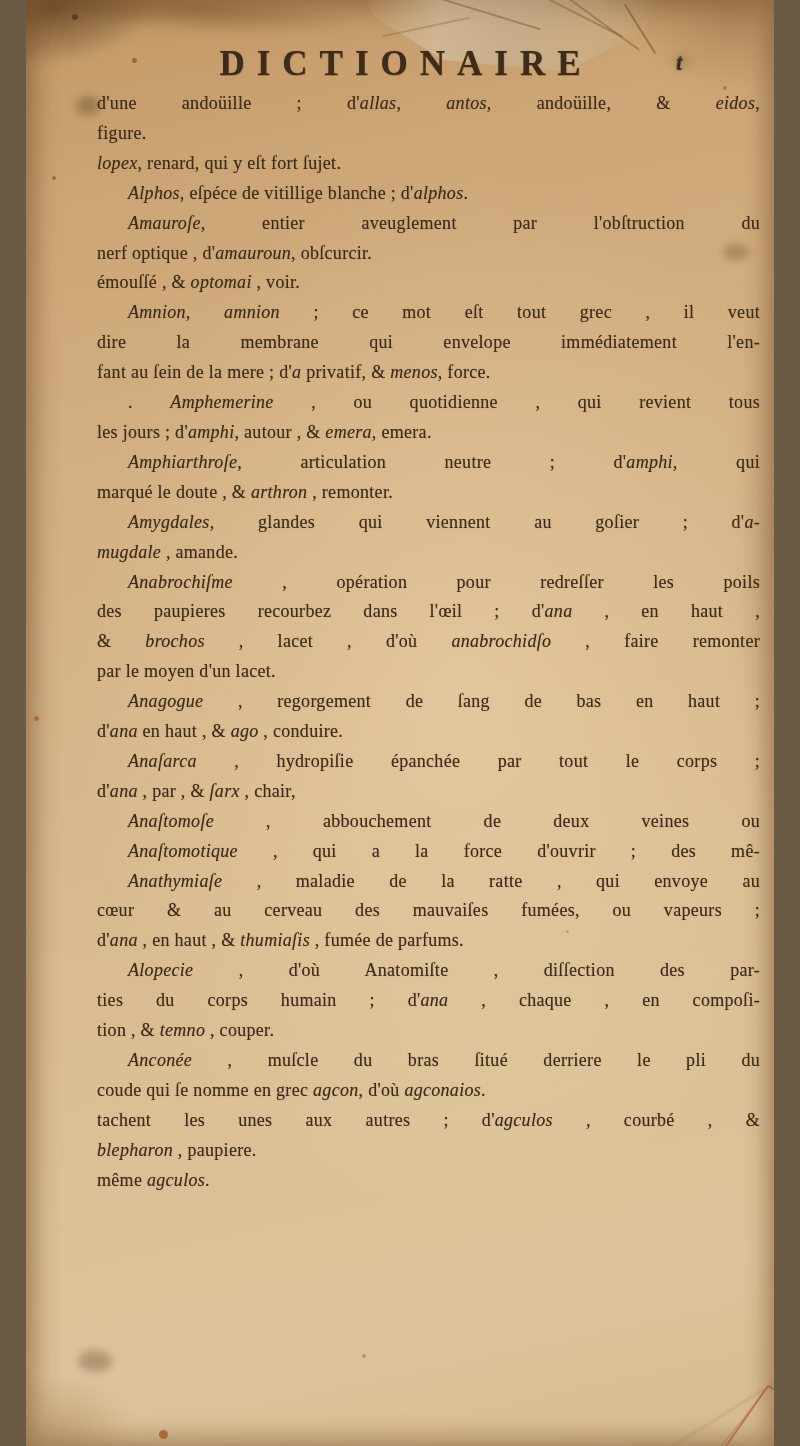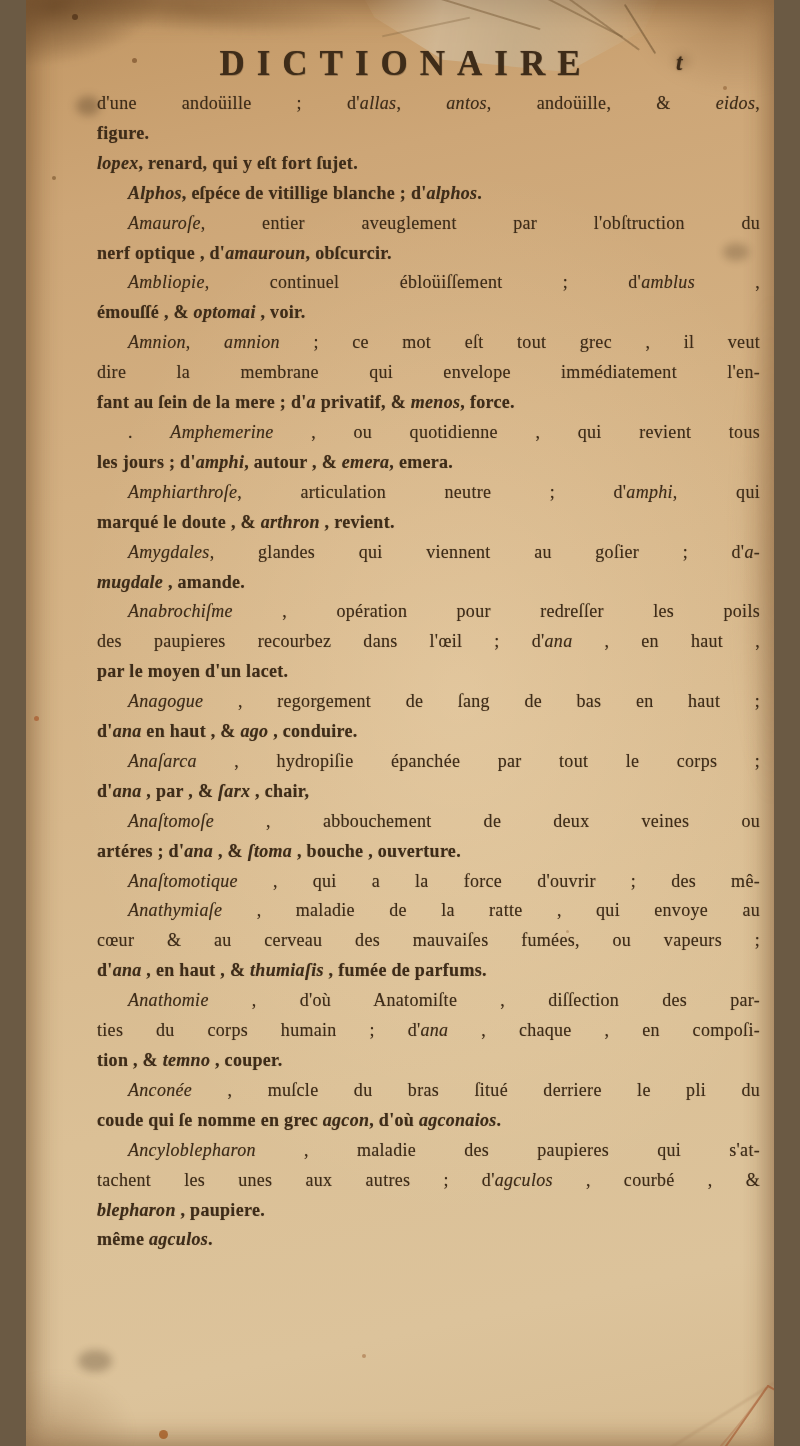--- a/index.html
+++ b/index.html
@@ -71,21 +71,21 @@
   }
   .text-block{
     position:absolute;left:55px;top:89px;width:663px;
     font-size:18px;line-height:29.9px;
     color:var(--ink,#3e2c19);
     letter-spacing:.3px;
     text-shadow:0 0 1px rgba(62,44,25,.45);
     margin-left:16px;
   }
   .line{text-align:justify;text-align-last:justify;text-justify:inter-word;white-space:normal;}
-  .line.last{text-align-last:left;font-weight:bold;}
+  .line.last{text-align-last:left;}
   .line.indent{padding-left:31px;}
   .it{font-style:italic;}
 </style>
 </head>
 <body>
 
 <div class="page" style="--ink: #3e2c19; --paper: #d2b284; --paper_dark: #c2996a; --paper_light: #ddc49c; --bleed_red: #a2522a;">
 
   <div class="art stain-corner-tl"></div>
   <div class="art stain-tail-top"></div>
@@ -129,48 +129,46 @@
   <div class="title">DICTIONAIRE</div>
   <div class="sig-mark">t</div>
 
   <div class="text-block">
       <div class="line"><span>d'une andoüille ; d'</span><span class="it">allas</span><span>, </span><span class="it">antos</span><span>, andoüille, &amp; </span><span class="it">eidos</span><span>,</span></div>
       <div class="line last"><span>figure.</span></div>
       <div class="line last"><span class="it">lopex</span><span>, renard, qui y eſt fort ſujet.</span></div>
       <div class="line indent last"><span class="it">Alphos</span><span>, eſpéce de vitillige blanche ; d'</span><span class="it">alphos</span><span>.</span></div>
       <div class="line indent"><span class="it">Amauroſe</span><span>, entier aveuglement par l'obſtruction du</span></div>
       <div class="line last"><span>nerf optique , d'</span><span class="it">amauroun</span><span>, obſcurcir.</span></div>
-      <div class="line indent"><span class="it">Ambliopie</span><span>, continuel ébloüiſſement ; d'</span><span class="it">amblus</span><span> ,</span></div>
       <div class="line last"><span>émouſſé , &amp; </span><span class="it">optomai</span><span> , voir.</span></div>
       <div class="line indent"><span class="it">Amnion</span><span>, </span><span class="it">amnion</span><span> ; ce mot eſt tout grec , il veut</span></div>
       <div class="line"><span>dire la membrane qui envelope immédiatement l'en-</span></div>
       <div class="line last"><span>fant au ſein de la mere ; d'</span><span class="it">a</span><span> privatif, &amp; </span><span class="it">menos</span><span>, force.</span></div>
       <div class="line indent"><span>. </span><span class="it">Amphemerine</span><span> , ou quotidienne , qui revient tous</span></div>
       <div class="line last"><span>les jours ; d'</span><span class="it">amphi</span><span>, autour , &amp; </span><span class="it">emera</span><span>, emera.</span></div>
       <div class="line indent"><span class="it">Amphiarthroſe</span><span>, articulation neutre ; d'</span><span class="it">amphi</span><span>, qui</span></div>
-      <div class="line last"><span>marqué le doute , &amp; </span><span class="it">arthron</span><span> , revient.</span></div>
+      <div class="line last"><span>marqué le doute , &amp; </span><span class="it">arthron</span><span> , remonter.</span></div>
       <div class="line indent"><span class="it">Amygdales</span><span>, glandes qui viennent au goſier ; d'</span><span class="it">a-</span></div>
       <div class="line last"><span class="it">mugdale</span><span> , amande.</span></div>
       <div class="line indent"><span class="it">Anabrochiſme</span><span> , opération pour redreſſer les poils</span></div>
       <div class="line"><span>des paupieres recourbez dans l'œil ; d'</span><span class="it">ana</span><span> , en haut ,</span></div>
+      <div class="line"><span>&amp; </span><span class="it">brochos</span><span> , lacet , d'où </span><span class="it">anabrochidſo</span><span> , faire remonter</span></div>
       <div class="line last"><span>par le moyen d'un lacet.</span></div>
       <div class="line indent"><span class="it">Anagogue</span><span> , regorgement de ſang de bas en haut ;</span></div>
       <div class="line last"><span>d'</span><span class="it">ana</span><span> en haut , &amp; </span><span class="it">ago</span><span> , conduire.</span></div>
       <div class="line indent"><span class="it">Anaſarca</span><span> , hydropiſie épanchée par tout le corps ;</span></div>
       <div class="line last"><span>d'</span><span class="it">ana</span><span> , par , &amp; </span><span class="it">ſarx</span><span> , chair,</span></div>
       <div class="line indent"><span class="it">Anaſtomoſe</span><span> , abbouchement de deux veines ou</span></div>
-      <div class="line last"><span>artéres ; d'</span><span class="it">ana</span><span> , &amp; </span><span class="it">ſtoma</span><span> , bouche , ouverture.</span></div>
       <div class="line indent"><span class="it">Anaſtomotique</span><span> , qui a la force d'ouvrir ; des mê-</span></div>
       <div class="line indent"><span class="it">Anathymiaſe</span><span> , maladie de la ratte , qui envoye au</span></div>
       <div class="line"><span>cœur &amp; au cerveau des mauvaiſes fumées, ou vapeurs ;</span></div>
       <div class="line last"><span>d'</span><span class="it">ana</span><span> , en haut , &amp; </span><span class="it">thumiaſis</span><span> , fumée de parfums.</span></div>
-      <div class="line indent"><span class="it">Anathomie</span><span> , d'où Anatomiſte , diſſection des par-</span></div>
+      <div class="line indent"><span class="it">Alopecie</span><span> , d'où Anatomiſte , diſſection des par-</span></div>
       <div class="line"><span>ties du corps humain ; d'</span><span class="it">ana</span><span> , chaque , en compoſi-</span></div>
       <div class="line last"><span>tion , &amp; </span><span class="it">temno</span><span> , couper.</span></div>
       <div class="line indent"><span class="it">Anconée</span><span> , muſcle du bras ſitué derriere le pli du</span></div>
       <div class="line last"><span>coude qui ſe nomme en grec </span><span class="it">agcon</span><span>, d'où </span><span class="it">agconaios</span><span>.</span></div>
-      <div class="line indent"><span class="it">Ancyloblepharon</span><span> , maladie des paupieres qui s'at-</span></div>
       <div class="line"><span>tachent les unes aux autres ; d'</span><span class="it">agculos</span><span> , courbé , &amp;</span></div>
       <div class="line last"><span class="it">blepharon</span><span> , paupiere.</span></div>
       <div class="line last"><span>même </span><span class="it">agculos</span><span>.</span></div>
     </div>
 
 </div>
 
 </body></html>

